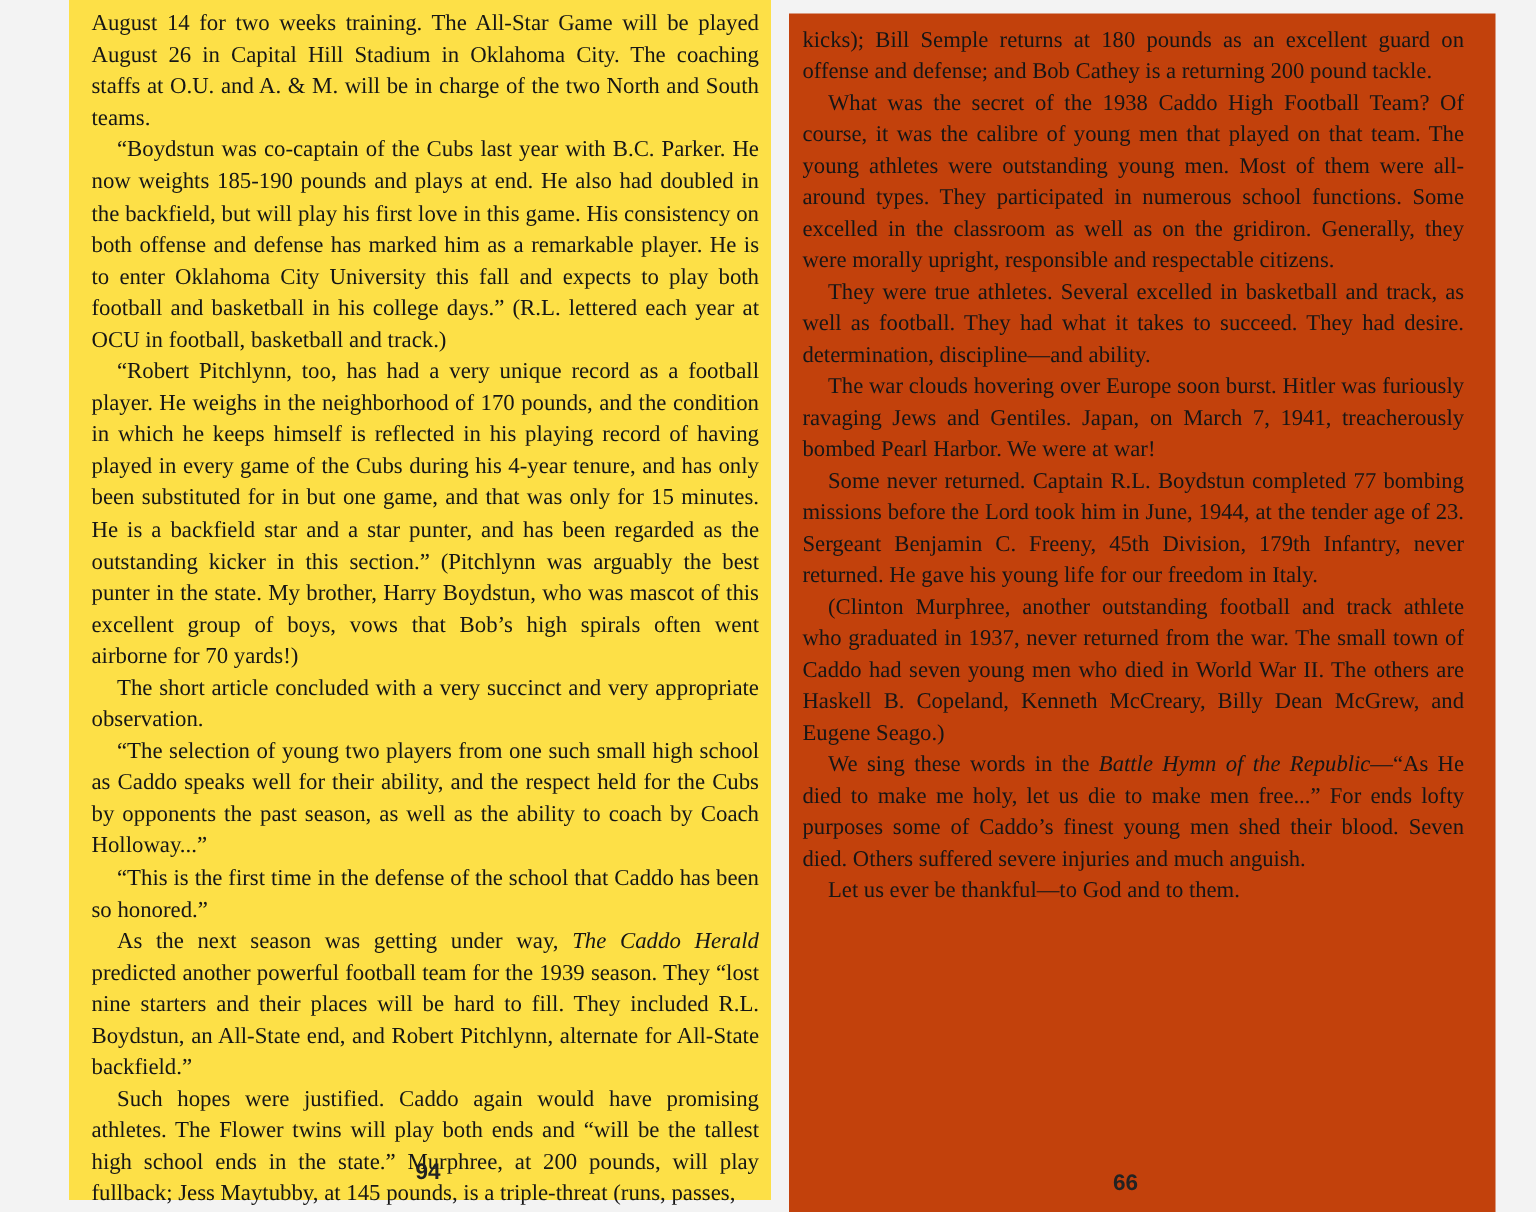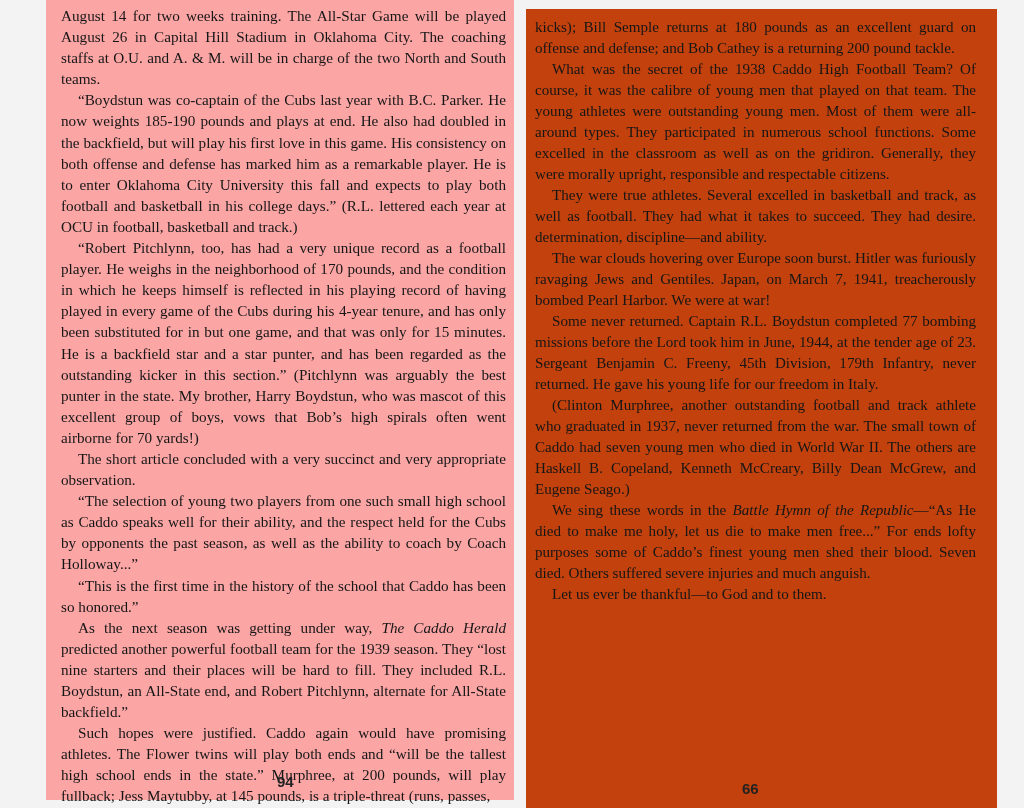--- a/index.html
+++ b/index.html
@@ -3,21 +3,21 @@
 <meta charset="utf-8">
 <style>
   html, body { margin: 0; padding: 0; }
   body {
     width: 1024px; height: 808px; overflow: hidden;
     background: #f3f3f3; position: relative;
     font-family: "Liberation Serif", "DejaVu Serif", serif;
     color: #161616;
   }
   .page {
-    position: absolute; background: #fca5a5; box-sizing: border-box;
+    position: absolute; background: #fde047; box-sizing: border-box;
   }
   #page-left { left: 46px; top: 0; width: 468px; height: 800px; }
   #page-right { left: 526px; top: 9px; width: 471px; height: 799px; background: #c2410c; }
   .text {
     position: absolute; text-align: justify; font-size: 15.2px; line-height: 21.1px;
     hyphens: none;
   }
   #page-left .text { left: 15px; top: 5px; width: 445px; }
   #page-right .text { left: 9px; top: 8px; width: 441px; font-size: 15.1px; line-height: 21.0px; }
   .text p { margin: 0; text-indent: 0; }
@@ -33,21 +33,21 @@
 </head>
 <body>
 
 <div class="page" id="page-left">
   <div class="text">
     <p>August 14 for two weeks training. The All-Star Game will be played August 26 in Capital Hill Stadium in Oklahoma City. The coaching staffs at O.U. and A. &amp; M. will be in charge of the two North and South teams.</p>
     <p class="indent">“Boydstun was co-captain of the Cubs last year with B.C. Parker. He now weights 185-190 pounds and plays at end. He also had doubled in the backfield, but will play his first love in this game. His consistency on both offense and defense has marked him as a remarkable player. He is to enter Oklahoma City University this fall and expects to play both football and basketball in his college days.” (R.L. lettered each year at OCU in football, basketball and track.)</p>
     <p class="indent">“Robert Pitchlynn, too, has had a very unique record as a football player. He weighs in the neighborhood of 170 pounds, and the condition in which he keeps himself is reflected in his playing record of having played in every game of the Cubs during his 4-year tenure, and has only been substituted for in but one game, and that was only for 15 minutes. He is a backfield star and a star punter, and has been regarded as the outstanding kicker in this section.” (Pitchlynn was arguably the best punter in the state. My brother, Harry Boydstun, who was mascot of this excellent group of boys, vows that Bob’s high spirals often went airborne for 70 yards!)</p>
     <p class="indent">The short article concluded with a very succinct and very appropriate observation.</p>
     <p class="indent">“The selection of young two players from one such small high school as Caddo speaks well for their ability, and the respect held for the Cubs by opponents the past season, as well as the ability to coach by Coach Holloway...”</p>
-    <p class="indent">“This is the first time in the history of the school that Caddo has been so honored.”</p>
+    <p class="indent">“This is the first time in the defense of the school that Caddo has been so honored.”</p>
     <p class="indent"><span>As the next season was getting under way, </span><span class="ital">The Caddo Herald</span><span> predicted another powerful football team for the 1939 season. They “lost nine starters and their places will be hard to fill. They included R.L. Boydstun, an All-State end, and Robert Pitchlynn, alternate for All-State backfield.”</span></p>
     <p class="indent">Such hopes were justified. Caddo again would have promising athletes. The Flower twins will play both ends and “will be the tallest high school ends in the state.” Murphree, at 200 pounds, will play fullback; Jess Maytubby, at 145 pounds, is a triple-threat (runs, passes,</p>
   </div>
   <div class="folio">94</div>
 </div>
 
 <div class="page" id="page-right">
   <div class="text">
     <p>kicks); Bill Semple returns at 180 pounds as an excellent guard on offense and defense; and Bob Cathey is a returning 200 pound tackle.</p>
     <p class="indent">What was the secret of the 1938 Caddo High Football Team? Of course, it was the calibre of young men that played on that team. The young athletes were outstanding young men. Most of them were all-around types. They participated in numerous school functions. Some excelled in the classroom as well as on the gridiron. Generally, they were morally upright, responsible and respectable citizens.</p>

